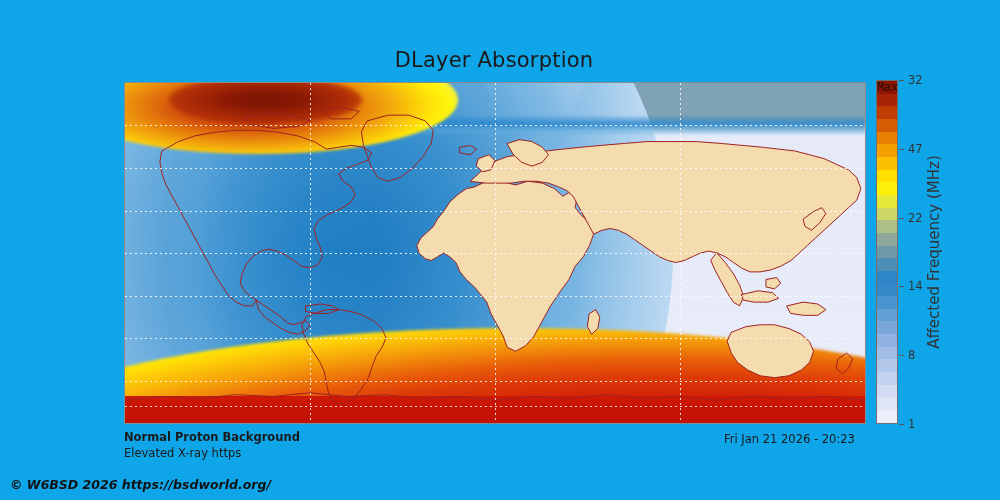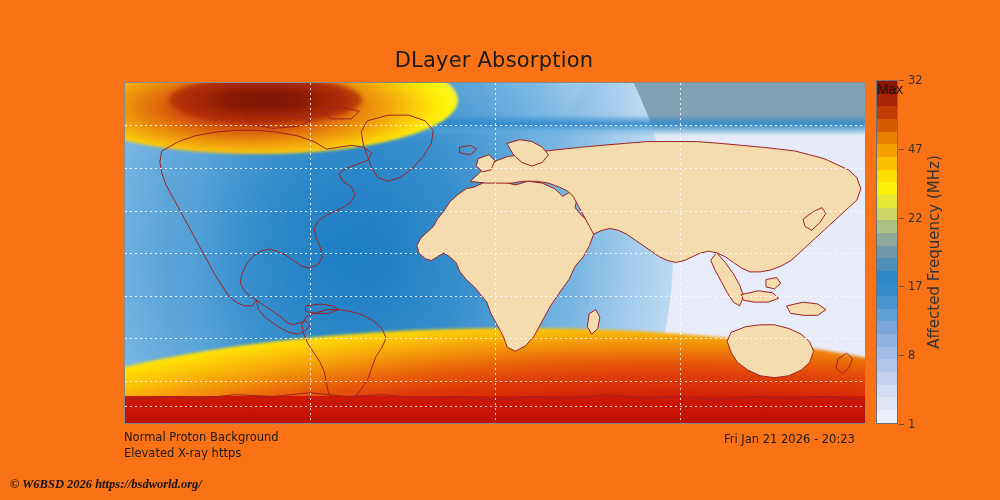--- a/index.html
+++ b/index.html
@@ -1,18 +1,18 @@
 <!DOCTYPE html>
 <html><head>
 <meta charset="utf-8">
 <style>
   html,body{margin:0;padding:0;background:#ffffff;}
   body{width:1000px;height:500px;overflow:hidden;
        font-family:"DejaVu Sans","Liberation Sans",sans-serif;color:#222;}
-  #root{position:relative;width:1000px;height:500px;background:#f97316;}
+  #root{position:relative;width:1000px;height:500px;background:#0ea5e9;}
 
   
   .chart-title{
     position:absolute;left:0;top:48px;width:988px;text-align:center;
     font-size:21px;color:#1a1a1a;letter-spacing:.2px;
   }
 
   
   .map-frame{
     position:absolute;left:124px;top:82px;width:740px;height:340px;
@@ -136,39 +136,39 @@
   .coast path{fill:none;stroke:#9e2222;stroke-width:1;
     stroke-linejoin:round;stroke-linecap:round;vector-effect:non-scaling-stroke;}
   .coast .land-day{fill:#f4dcae;stroke:#9e2222;stroke-width:1;}
   .coast .land-night{fill:none;stroke:#9e2222;stroke-width:1;}
 
   
   .cbar-wrap{position:absolute;left:876px;top:80px;width:22px;height:344px;}
   .cbar{position:absolute;inset:0;border:1px solid #6f6f6f;box-sizing:border-box;}
   .cbar i{display:block;width:100%;}
   .cbar-max{
-    position:absolute;left:1px;top:1px;font-size:14px;color:#231006;
-    font-family:Liberation Sans, sans-serif;letter-spacing:-.2px;
+    position:absolute;left:1px;top:1px;font-size:12px;color:#231006;
+    font-family:Liberation Mono, monospace;letter-spacing:-.2px;
   }
   .cb-tick{position:absolute;left:899px;width:5px;height:1px;background:#555;}
   .cb-lab{position:absolute;left:908px;font-size:11.5px;color:#333;
           transform:translateY(-50%);}
   .cb-title{
     position:absolute;left:925px;top:82px;width:340px;height:18px;
     transform-origin:0 0;transform:rotate(-90deg) translate(-340px,0);
     text-align:center;font-size:15px;color:#333;
   }
 
   
   .note{position:absolute;font-size:11.5px;color:#1a1a1a;}
-  .note1{left:124px;top:430px;}
+  .note1{left:124px;top:430px;font-weight:bold;}
   .note2{left:124px;top:446px;}
   .stamp{position:absolute;left:724px;top:432px;font-size:11.5px;color:#1a1a1a;}
   .credit{position:absolute;left:10px;top:477px;font-size:12.5px;
-          font-style:italic;font-weight:bold;color:#111;font-family:Liberation Serif, serif;}
+          font-style:italic;font-weight:bold;color:#111;}
 </style>
 </head>
 <body>
 
 <div id="root">
 
   <div class="chart-title">DLayer Absorption</div>
 
   <div class="map-frame">
     <div class="map-inner">
@@ -310,21 +310,21 @@
         <i style="height: 3.7037%; background: rgb(236, 238, 250);"></i>
       </div>
     <div class="cbar-max">Max</div>
   </div>
   <div id="cb-ticks">
       <div class="cb-tick" style="top: 424px;"></div>
       <div class="cb-lab" style="top: 424px;">1</div>
       <div class="cb-tick" style="top: 355.2px;"></div>
       <div class="cb-lab" style="top: 355.2px;">8</div>
       <div class="cb-tick" style="top: 286.4px;"></div>
-      <div class="cb-lab" style="top: 286.4px;">17</div>
+      <div class="cb-lab" style="top: 286.4px;">14</div>
       <div class="cb-tick" style="top: 217.6px;"></div>
       <div class="cb-lab" style="top: 217.6px;">22</div>
       <div class="cb-tick" style="top: 148.8px;"></div>
       <div class="cb-lab" style="top: 148.8px;">47</div>
       <div class="cb-tick" style="top: 80px;"></div>
       <div class="cb-lab" style="top: 80px;">32</div>
     </div>
   <div class="cb-title">Affected Frequency (MHz)</div>
 
   <div class="note note1">Normal Proton Background</div>

